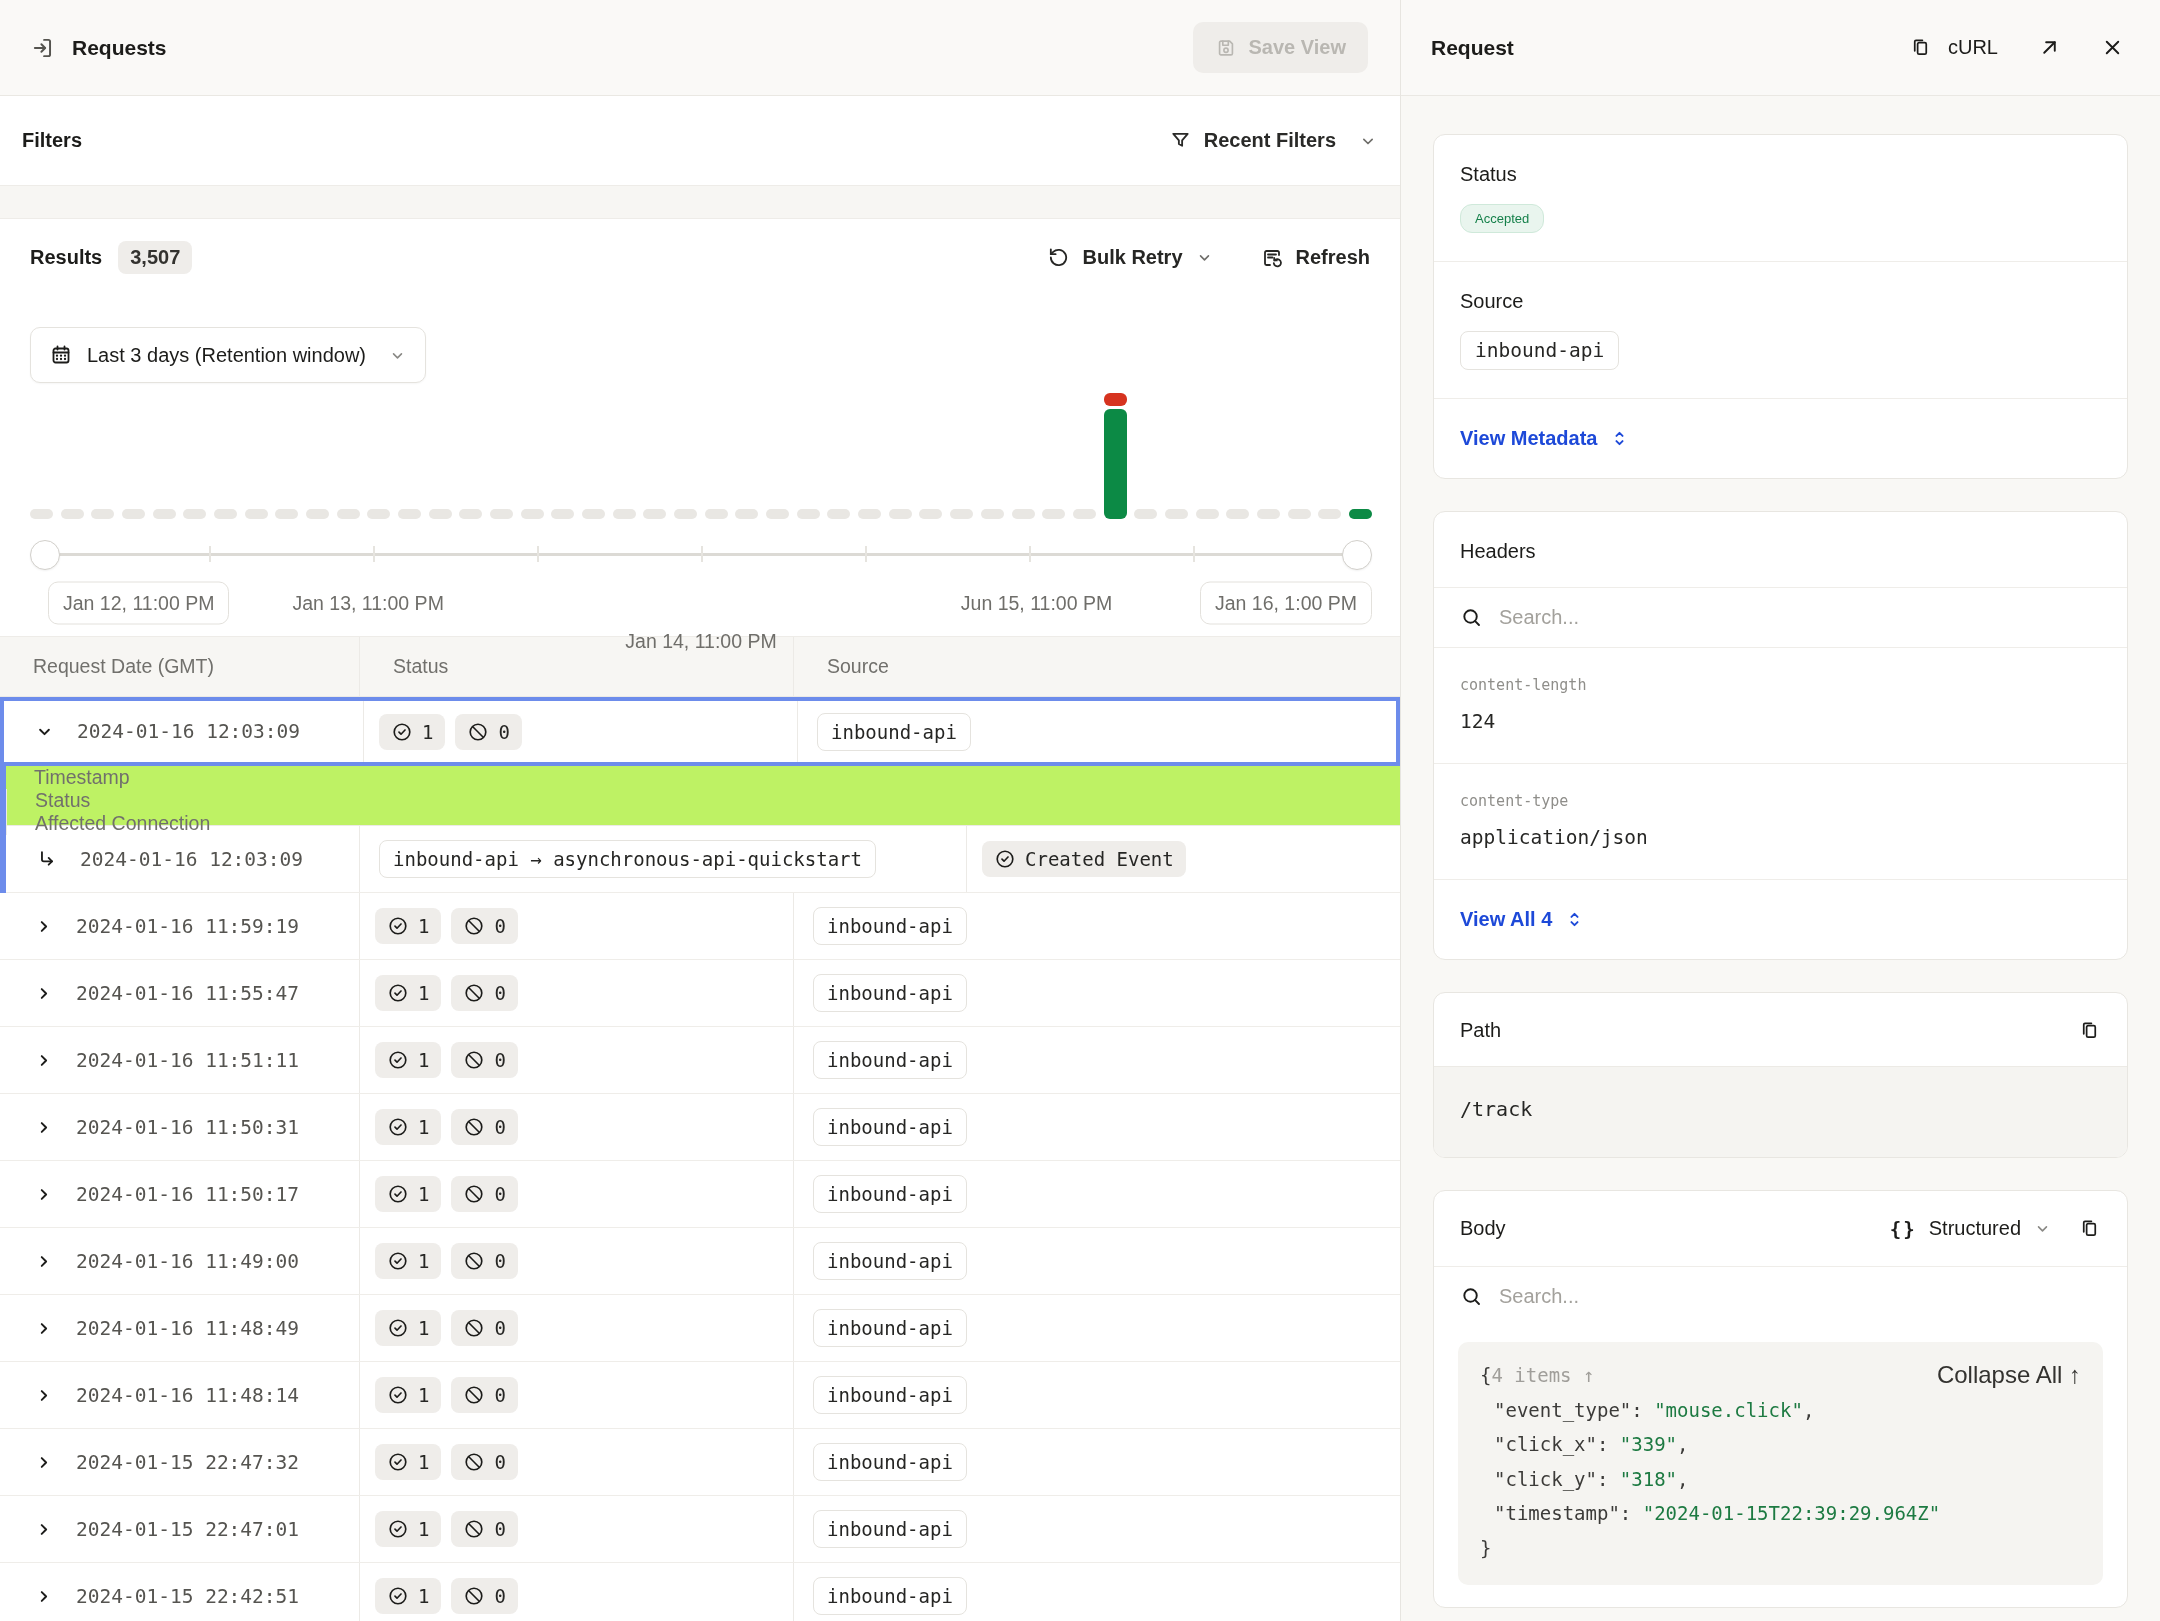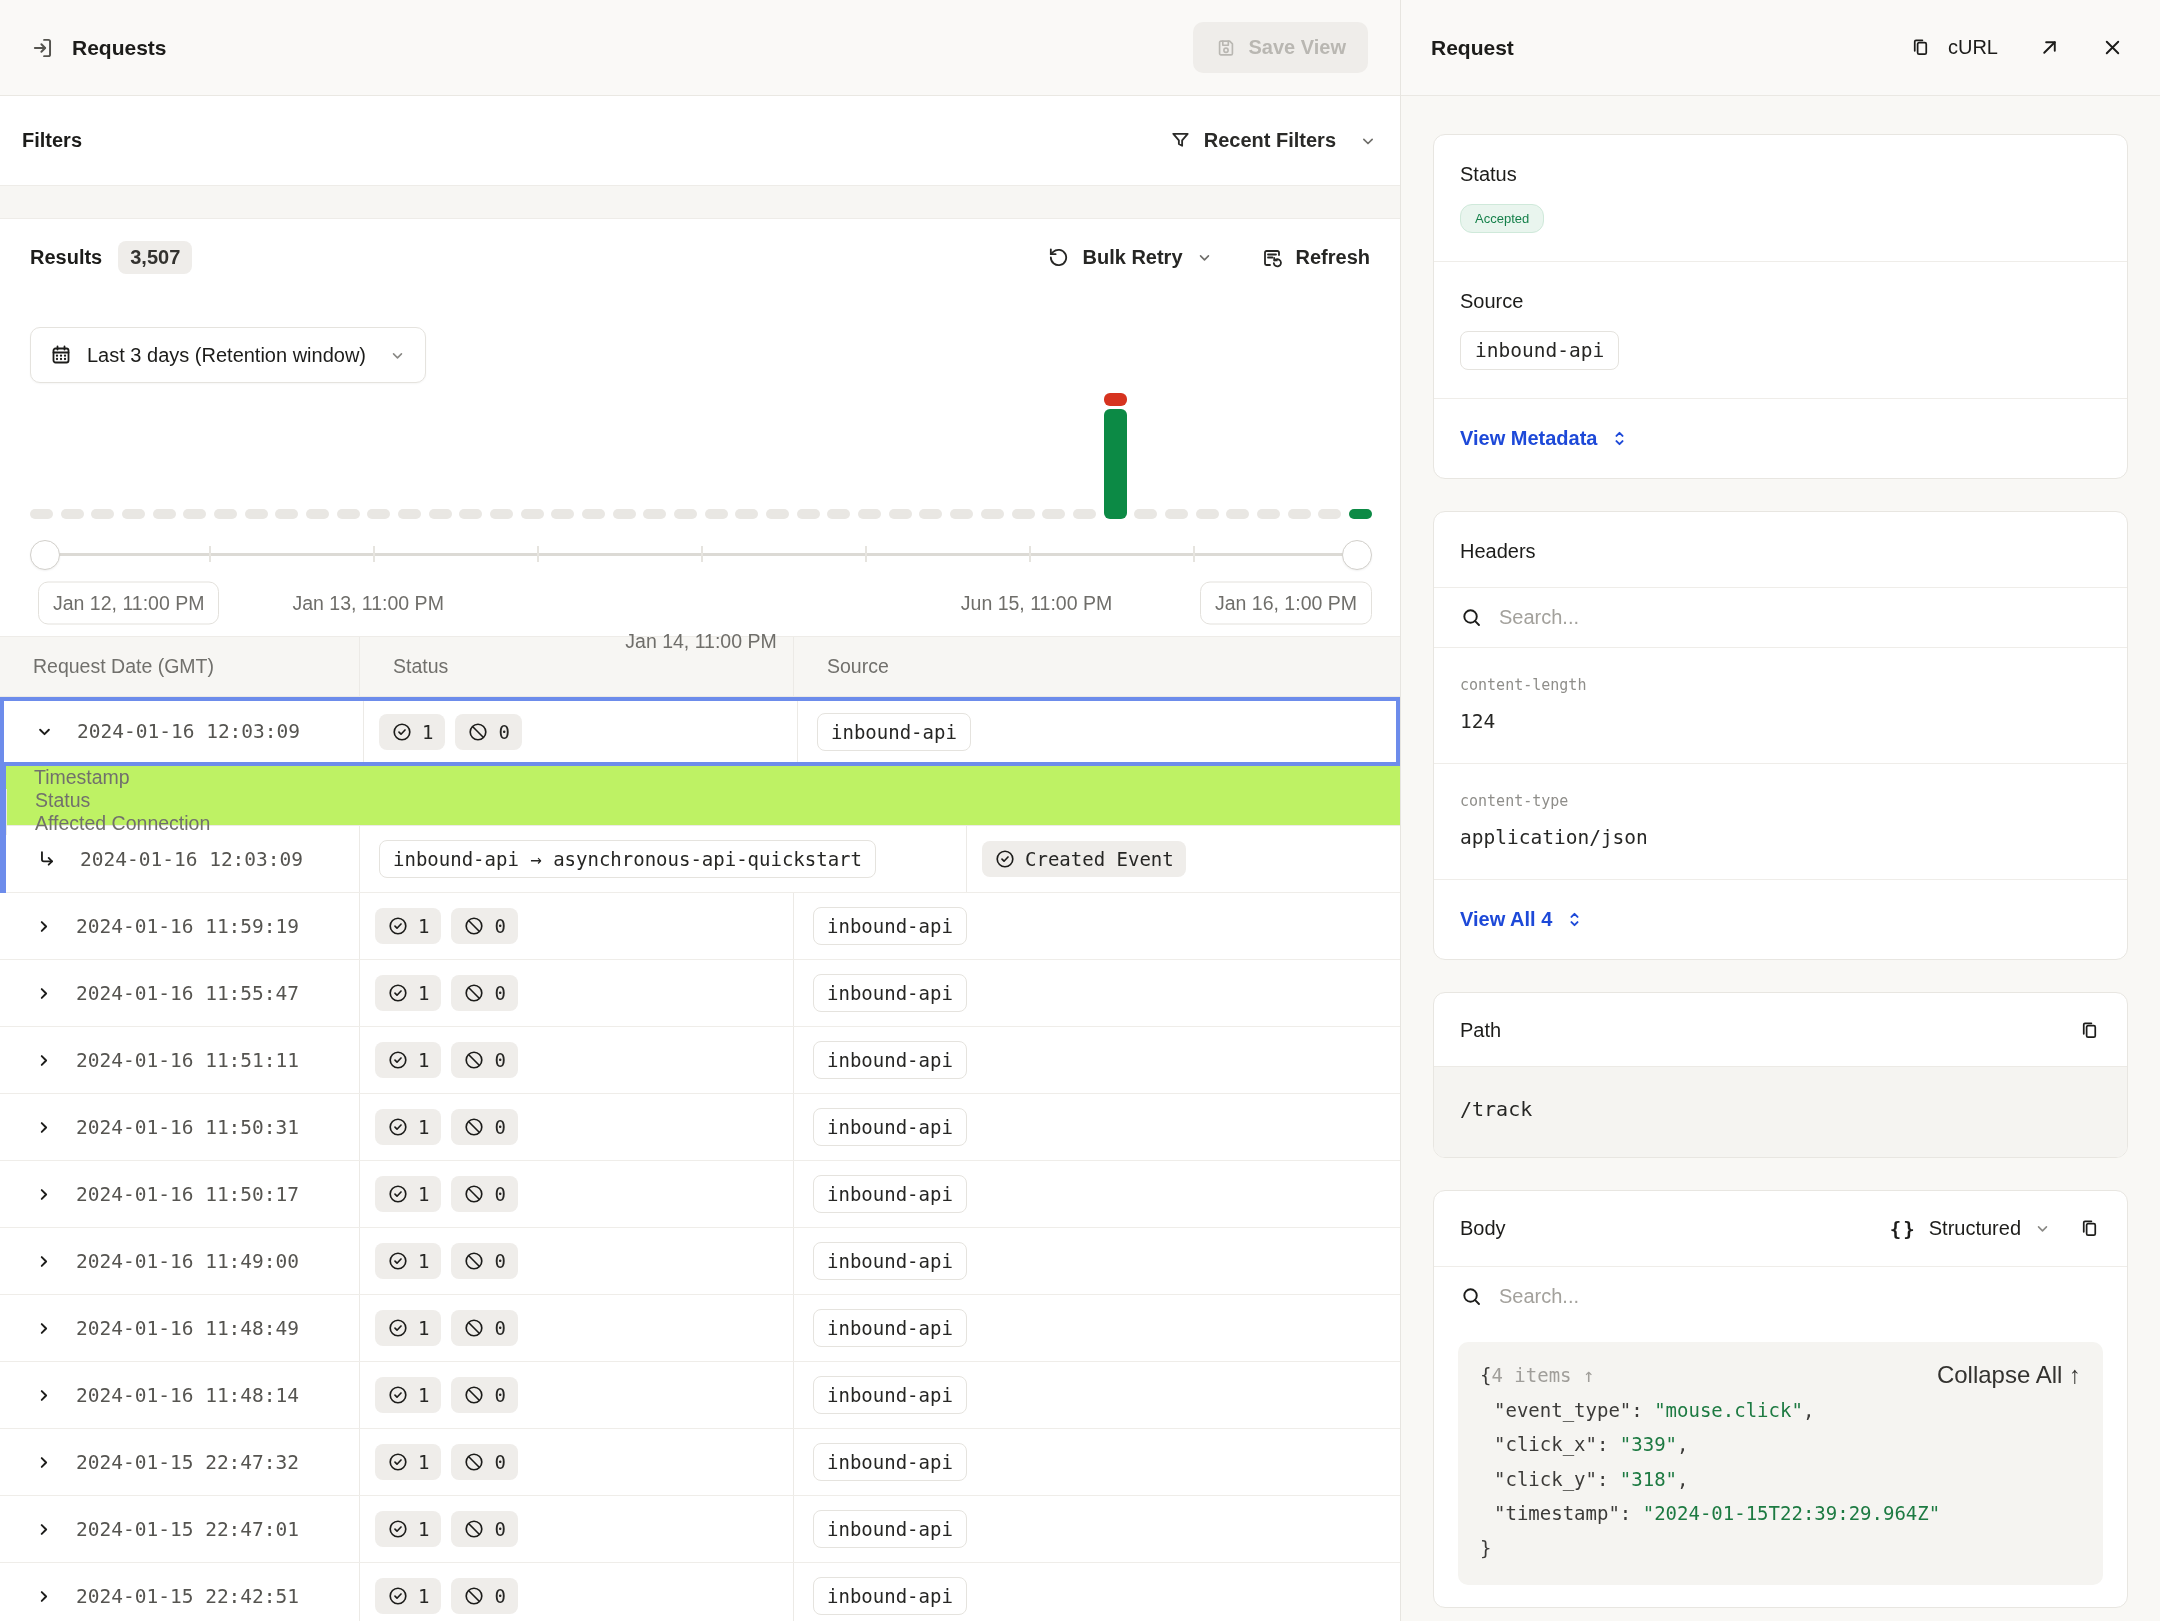--- a/index.html
+++ b/index.html
@@ -40,21 +40,21 @@
   .bar-cap { height:13px; border-radius:6px; background:#d6331f; }
   .bar-body { border-radius:6px; background:#0c8a45; }
   .slider { position:absolute; left:30px; right:28px; top:243px; height:32px; }
   .slider-rail { position:absolute; left:15px; right:15px; top:14px; height:3px; background:#dcdad5; }
   .slider-tick { position:absolute; width:2px; height:16px; top:-7px; background:#e6e4df; }
   .slider-handle { position:absolute; width:30px; height:30px; border-radius:50%; background:#fff; border:1.5px solid #d2d0cb; box-shadow:0 1px 2px rgba(0,0,0,.06); top:1px; cursor:grab; }
   .slider-handle.left { left:0; } .slider-handle.right { right:0; }
   .ticklabels { position:absolute; left:30px; right:28px; top:284px; height:46px; }
   .tl { position:absolute; top:50%; transform:translateY(-50%); font-size:19.5px; color:#6f6e6a; white-space:nowrap; }
   .tl.boxed { border:1px solid #e3e1dc; background:#fff; border-radius:10px; padding:9px 14px; }
-  .tl-0 { left:8px; } .tl-4 { right:0; }
+  .tl-0 { left:18px; } .tl-4 { right:0; }
   .tl-1 { left:25.2%; transform:translate(-50%,-50%); }
   .tl-2 { left:50%;  transform:translate(-50%,-50%);margin-top:38px; }
   .tl-3 { left:75%;  transform:translate(-50%,-50%); }
 
   
   .table { flex:1; overflow:hidden; display:flex; flex-direction:column; }
   .thead { height:60px; flex:none; display:flex; background:#f7f6f3; border-bottom:1px solid #eceae6; color:#71706c; font-size:19.5px; }
   .thead > div { display:flex; align-items:center; padding-left:33px; }
   .c1 { width:359px; flex:none; } .c2 { width:434px; flex:none; } .c3 { flex:1; }
   .vline { border-left:1px solid #eceae6; }

